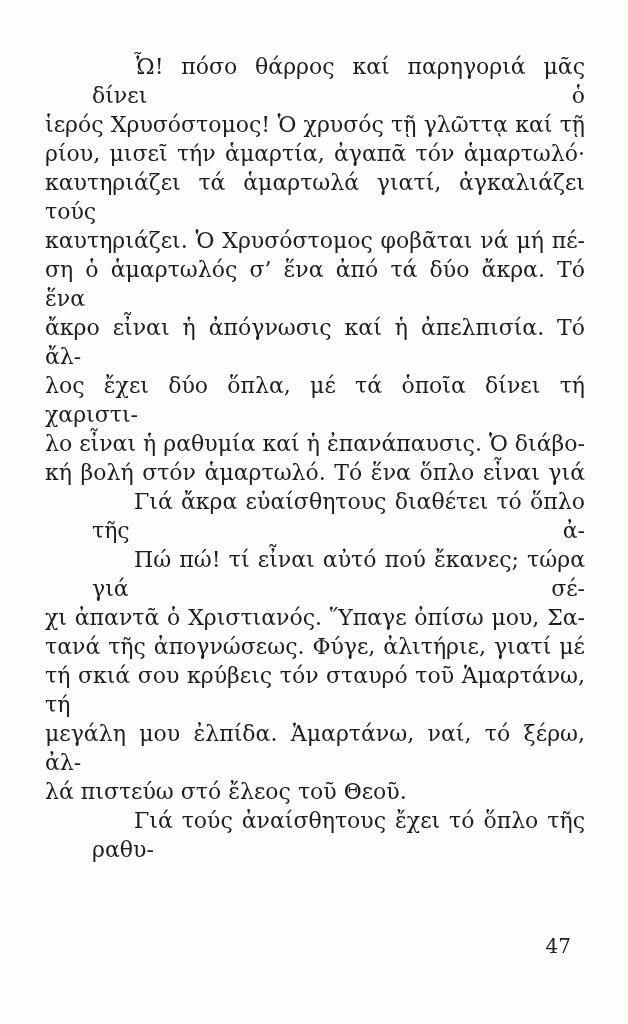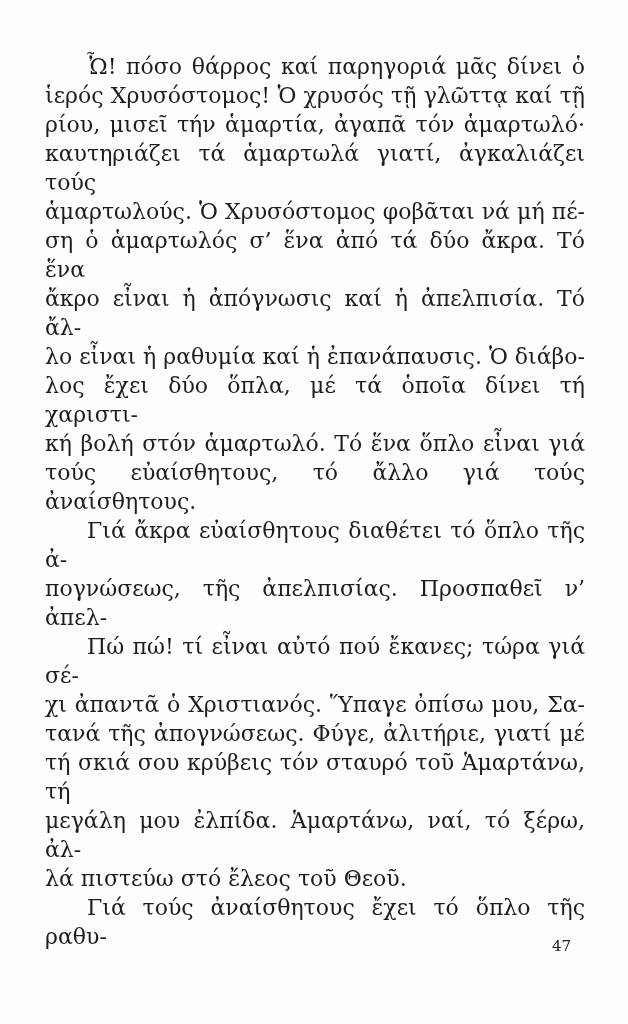--- a/index.html
+++ b/index.html
@@ -14,50 +14,48 @@
   .textblock{
     position:absolute;
     left:45px;top:52px;width:540px;
   }
   .line{
     font-size:22px;
     line-height:29px;
     text-align:justify;
     text-align-last:justify;
   }
-  .line.first{ text-indent:42px; }
+  .line.first{ text-indent:42px;margin-left:47px; }
   .line.end{ text-align-last:left; }
   .pagenum{
     position:absolute;
     top:933px;right:57px;
-    font-size:15px;
+    font-size:20px;
     line-height:26px;
     color:#222;
   }
 </style>
 </head>
 <body>
 
 <div class="page">
   <div class="textblock">
 
     <div class="line first">Ὦ! πόσο θάρρος καί παρηγοριά μᾶς δίνει ὁ</div>
     <div class="line">ἱερός Χρυσόστομος! Ὁ χρυσός τῇ γλῶττᾳ καί τῇ</div>
     <div class="line">ρίου, μισεῖ τήν ἁμαρτία, ἀγαπᾶ τόν ἁμαρτωλό·</div>
     <div class="line">καυτηριάζει τά ἁμαρτωλά γιατί, ἀγκαλιάζει τούς</div>
-    <div class="line">ἁμαρτωλούς. Ὁ Χρυσόστομος φοβᾶται νά μή πέ-</div>
+    <div class="line">καυτηριάζει. Ὁ Χρυσόστομος φοβᾶται νά μή πέ-</div>
     <div class="line">ση ὁ ἁμαρτωλός σ’ ἕνα ἀπό τά δύο ἄκρα. Τό ἕνα</div>
     <div class="line">ἄκρο εἶναι ἡ ἀπόγνωσις καί ἡ ἀπελπισία. Τό ἄλ-</div>
+    <div class="line">λος ἔχει δύο ὅπλα, μέ τά ὁποῖα δίνει τή χαριστι-</div>
     <div class="line">λο εἶναι ἡ ραθυμία καί ἡ ἐπανάπαυσις. Ὁ διάβο-</div>
-    <div class="line">λος ἔχει δύο ὅπλα, μέ τά ὁποῖα δίνει τή χαριστι-</div>
     <div class="line">κή βολή στόν ἁμαρτωλό. Τό ἕνα ὅπλο εἶναι γιά</div>
-    <div class="line">τούς εὐαίσθητους, τό ἄλλο γιά τούς ἀναίσθητους.</div>
 
     <div class="line first">Γιά ἄκρα εὐαίσθητους διαθέτει τό ὅπλο τῆς ἀ-</div>
-    <div class="line">πογνώσεως, τῆς ἀπελπισίας. Προσπαθεῖ ν’ ἀπελ-</div>
 
     <div class="line first">Πώ πώ! τί εἶναι αὐτό πού ἔκανες; τώρα γιά σέ-</div>
     <div class="line">χι ἀπαντᾶ ὁ Χριστιανός. Ὕπαγε ὀπίσω μου, Σα-</div>
     <div class="line">τανά τῆς ἀπογνώσεως. Φύγε, ἀλιτήριε, γιατί μέ</div>
     <div class="line">τή σκιά σου κρύβεις τόν σταυρό τοῦ Ἁμαρτάνω, τή</div>
     <div class="line">μεγάλη μου ἐλπίδα. Ἁμαρτάνω, ναί, τό ξέρω, ἀλ-</div>
     <div class="line end">λά πιστεύω στό ἔλεος τοῦ Θεοῦ.</div>
 
     <div class="line first">Γιά τούς ἀναίσθητους ἔχει τό ὅπλο τῆς ραθυ-</div>
 

